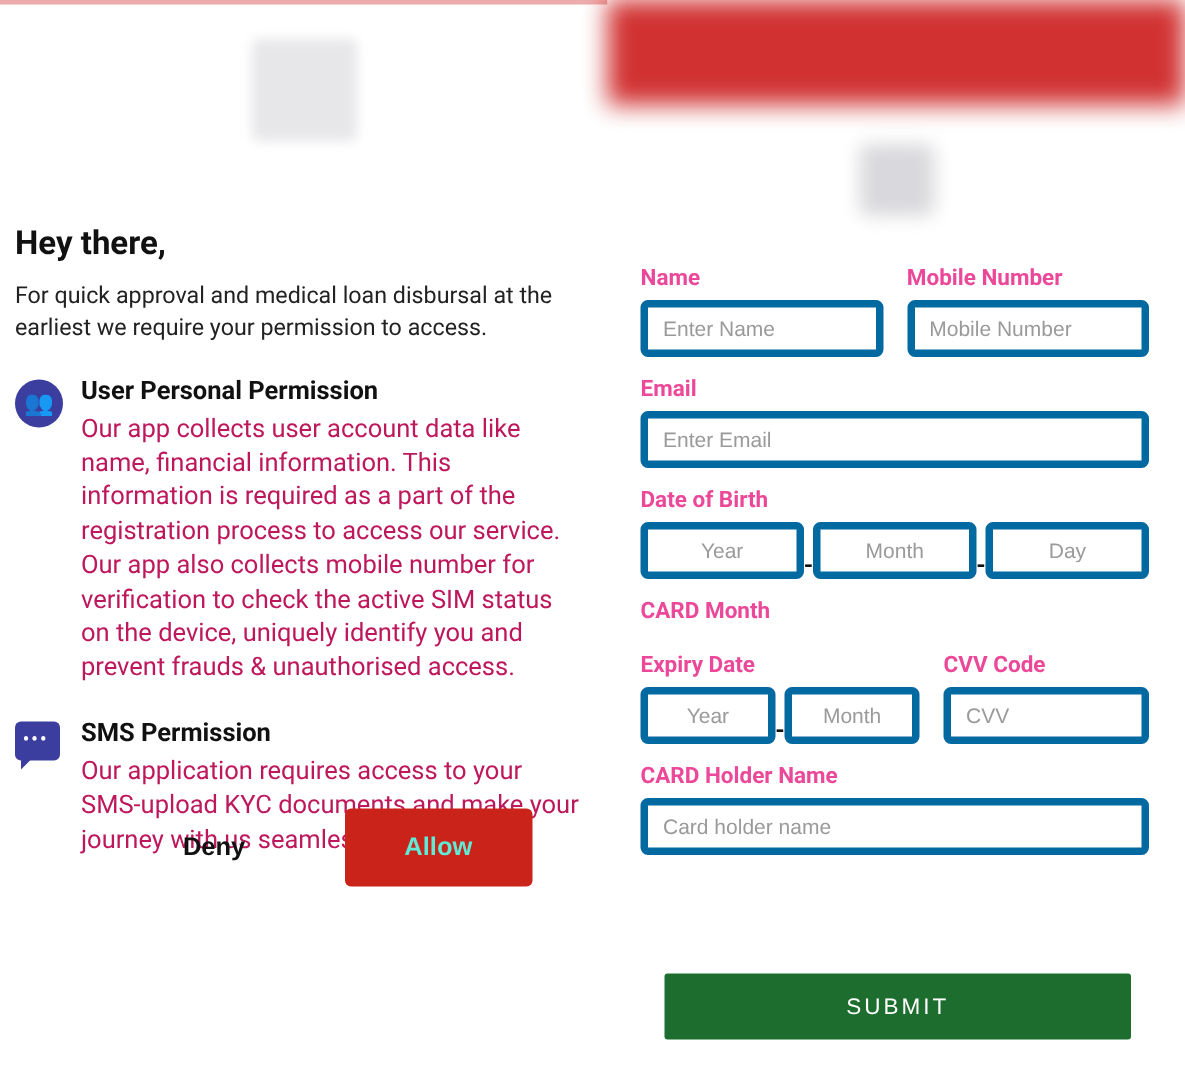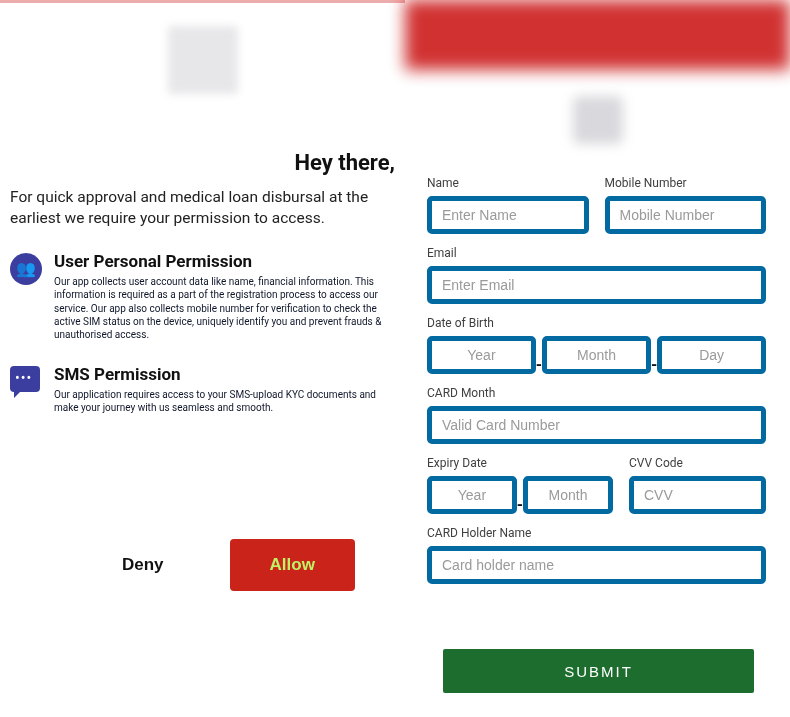--- a/index.html
+++ b/index.html
@@ -8,28 +8,28 @@
 
   
   .left { width: 405px; height: 717px; background: #fff; position: relative; }
   .left-top-line { position: absolute; top: 0; left: 0; right: 0; height: 3px; background: #d32f2f; opacity: .4; }
   .left-logo {
     position: absolute; top: 26px; left: 50%; transform: translateX(-50%);
     width: 70px; height: 68px; background: #e7e7ea; filter: blur(4px); border-radius: 4px;
   }
 
   .left-content { position: absolute; top: 150px; left: 10px; right: 10px; }
-  .greeting { font-size: 22px; font-weight: 700; color: #111; margin-bottom: 12px; text-align: right; }
+  .greeting { font-size: 22px; font-weight: 700; color: #111; margin-bottom: 12px; }
   .subline { font-size: 15.5px; color: #222; line-height: 1.35; margin-bottom: 22px; }
 
   .perm-block { display: flex; margin-bottom: 22px; }
   .perm-icon { flex: 0 0 44px; }
   .perm-text { flex: 1; padding-right: 6px; }
   .perm-title { font-size: 17px; font-weight: 700; color: #111; margin-bottom: 4px; }
-  .perm-desc { font-size: 10px; color: #0f172a; line-height: 1.34; }
+  .perm-desc { font-size: 17px; color: #be185d; line-height: 1.34; }
 
   .icon-circle {
     width: 32px; height: 32px; border-radius: 50%; background: #3b3e9e;
     display: flex; align-items: center; justify-content: center; margin-top: 2px;
   }
   .icon-circle span { color: #fff; font-size: 16px; }
   .icon-square {
     width: 30px; height: 26px; border-radius: 4px; background: #3b3e9e;
     margin-top: 2px; position: relative;
   }
@@ -38,40 +38,40 @@
     border-top: 7px solid #3b3e9e; border-right: 7px solid transparent;
   }
   .dots { color: #fff; font-size: 14px; position: absolute; top: 4px; left: 5px; letter-spacing: 1px; }
 
   .btn-row { position: absolute; bottom: 126px; left: 10px; right: 10px; display: flex; gap: 24px; padding-left: 70px; padding-right: 40px; justify-content: flex-end; }
   .btn-deny {
     flex: 1; text-align: center; font-size: 17px; font-weight: 700; color: #111;
     padding: 16px 0; background: transparent; border: none; cursor: pointer;
   }
   .btn-allow {
-    flex: 1; text-align: center; font-size: 17px; font-weight: 600; color: #bef264;
+    flex: 1; text-align: center; font-size: 17px; font-weight: 600; color: #5eead4;
     padding: 16px 0; background: #c9231a; border: none; border-radius: 4px; cursor: pointer;
   }
 
   
   .right { width: 385px; height: 717px; background: #fff; position: relative; }
   .red-band {
     position: absolute; top: 0; left: 0; right: 0; height: 70px;
     background: #c90e0e; filter: blur(8px); opacity: .85;
   }
   .right-blur-logo {
     position: absolute; top: 96px; left: 50%; transform: translateX(-50%);
     width: 50px; height: 48px; background: #d9d9dd; filter: blur(6px); border-radius: 6px;
   }
 
   .form { position: absolute; top: 176px; left: 22px; right: 24px; }
   .row { display: flex; gap: 16px; margin-bottom: 12px; }
   .col { flex: 1; display: flex; flex-direction: column; }
   .full { width: 100%; display: flex; flex-direction: column; margin-bottom: 12px; }
-  .label { font-size: 12px; font-weight: 400; color: #404040; margin-bottom: 6px; }
+  .label { font-size: 15px; font-weight: 700; color: #ec4899; margin-bottom: 6px; }
   input[type="text"] {
     width: 100%; height: 38px; border: 5px solid #0369a1; border-radius: 5px;
     padding: 0 10px; font-size: 14px; color: #222; background: #fff;
   }
   input::placeholder { color: #9a9a9a; }
 
   .date-row { display: flex; align-items: flex-end; gap: 0; margin-bottom: 12px; }
   .date-box {
     height: 38px; border: 1px solid #bfbfbf; border-radius: 5px;
     padding: 0 14px; font-size: 14px; color: #888; background: #fff; text-align: center;
@@ -155,21 +155,20 @@
     <div class="date-row">
       <input type="text" class="date-box w-year" placeholder="Year" style="">
       <span class="dash">-</span>
       <input type="text" class="date-box w-month" placeholder="Month" style="">
       <span class="dash">-</span>
       <input type="text" class="date-box w-day" placeholder="Day" style="">
     </div>
 
     <div class="full">
       <div class="label">CARD Month</div>
-      <input type="text" placeholder="Valid Card Number" style="">
     </div>
 
     <div class="row">
       <div class="col" style="flex: 0 0 186px;">
         <div class="label">Expiry Date</div>
         <div class="date-row" style="margin-bottom:0">
           <input type="text" class="date-box w-year" placeholder="Year" style="">
           <span class="dash">-</span>
           <input type="text" class="date-box w-month" placeholder="Month" style="">
         </div>

